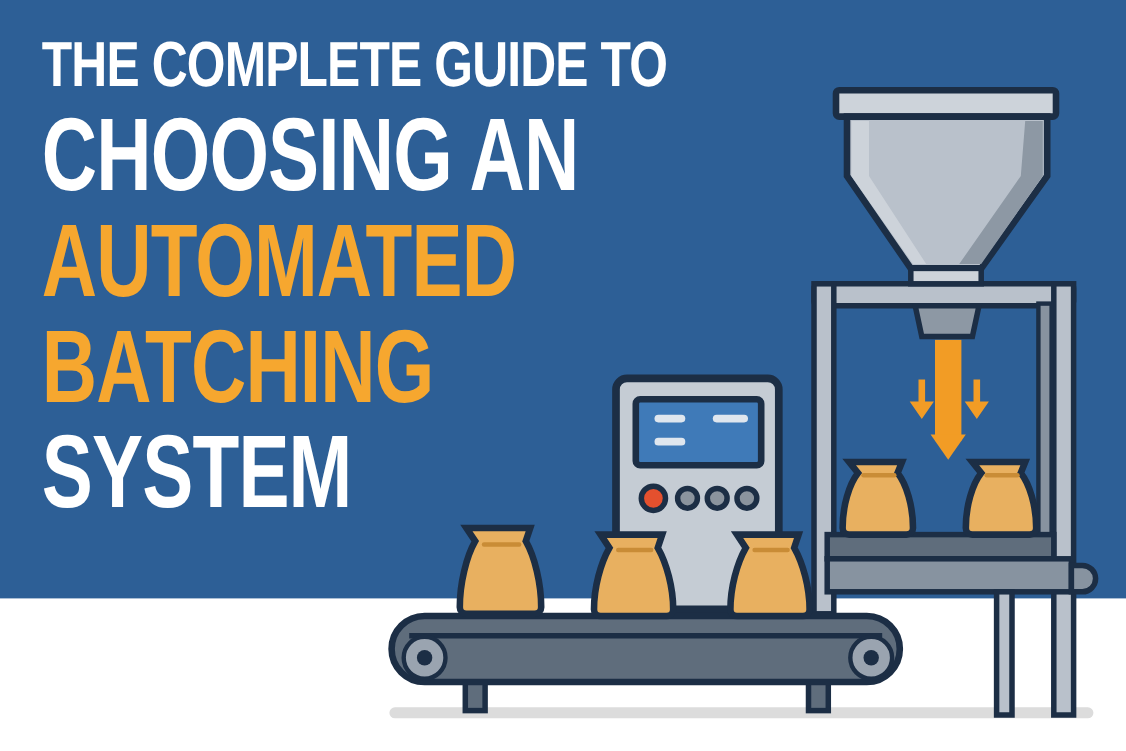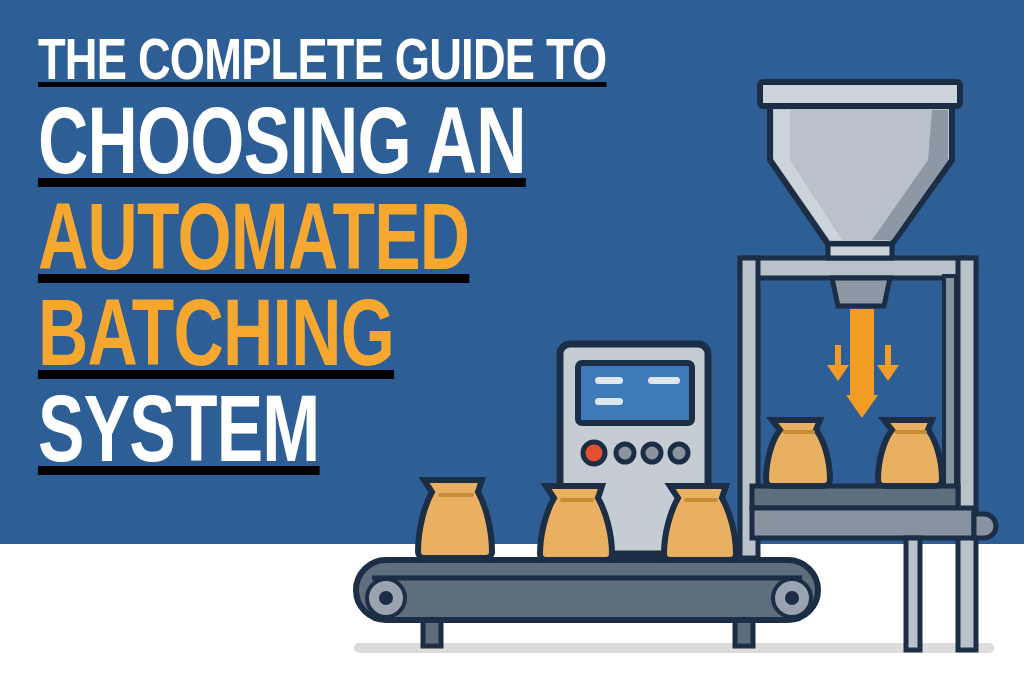--- a/index.html
+++ b/index.html
@@ -1,18 +1,18 @@
 <!DOCTYPE html>
 <html><head>
 <meta charset="utf-8">
 <style>
   html,body{margin:0;padding:0;}
   body{width:1024px;height:683px;position:relative;overflow:hidden;background:#ffffff;font-family:"Liberation Sans",sans-serif;}
   .bg-blue{position:absolute;left:0;top:0;width:1024px;height:544px;background:#2d5f96;}
-  .title{position:absolute;left:38px;top:30px;margin:0;font-family:"Liberation Sans",sans-serif;font-weight:700;line-height:1;letter-spacing:-1px;transform-origin:left top;text-decoration:underline;}
+  .title{position:absolute;left:38px;top:30px;margin:0;font-family:"Liberation Sans",sans-serif;font-weight:700;line-height:1;letter-spacing:-1px;transform-origin:left top;}
   .title .line{display:block;white-space:nowrap;}
   .l1{font-size:58px;color:#ffffff;transform:scaleX(0.78);transform-origin:left;}
   .l2{font-size:94px;color:#ffffff;transform:scaleX(0.74);transform-origin:left;margin-top:6px;}
   .l3{font-size:94px;color:#f6a72f;transform:scaleX(0.74);transform-origin:left;margin-top:2px;}
   .l4{font-size:94px;color:#f6a72f;transform:scaleX(0.74);transform-origin:left;margin-top:2px;}
   .l5{font-size:94px;color:#ffffff;transform:scaleX(0.74);transform-origin:left;margin-top:2px;}
   svg.art{position:absolute;left:0;top:0;}
 </style>
 </head>
 <body>

